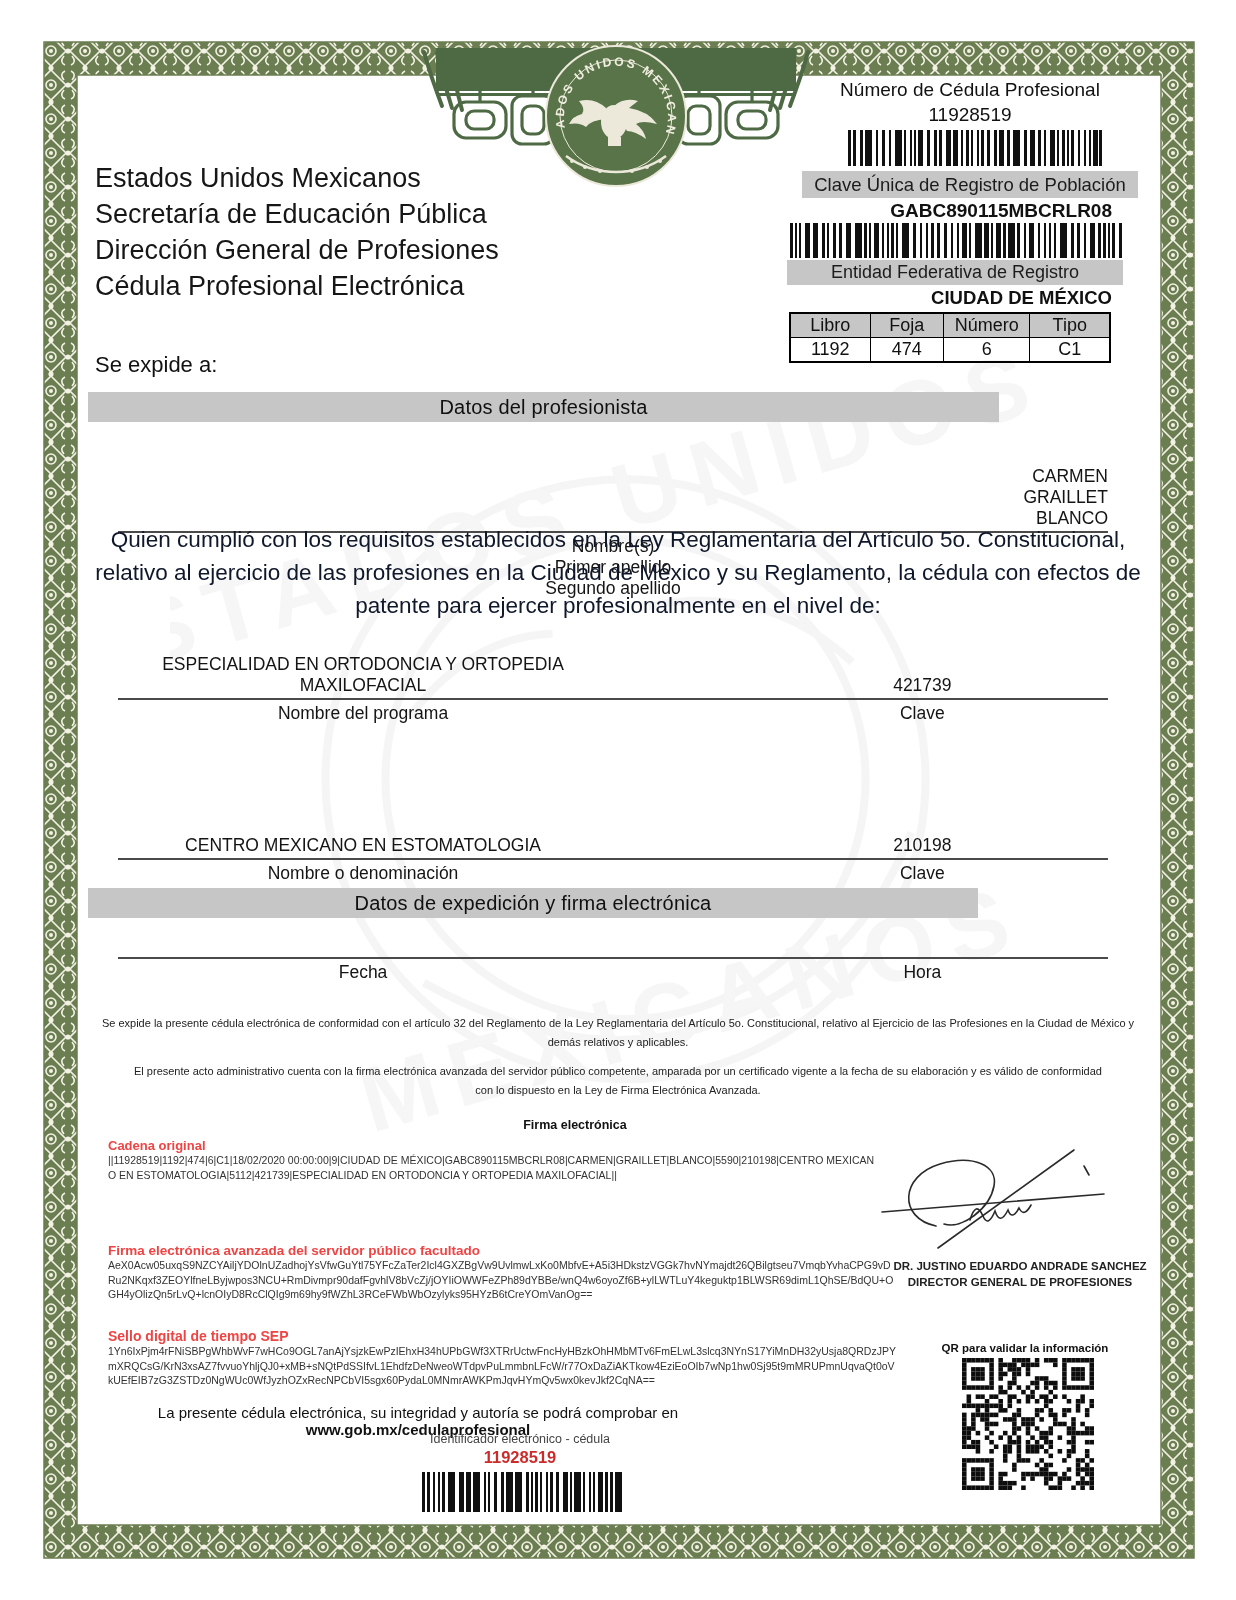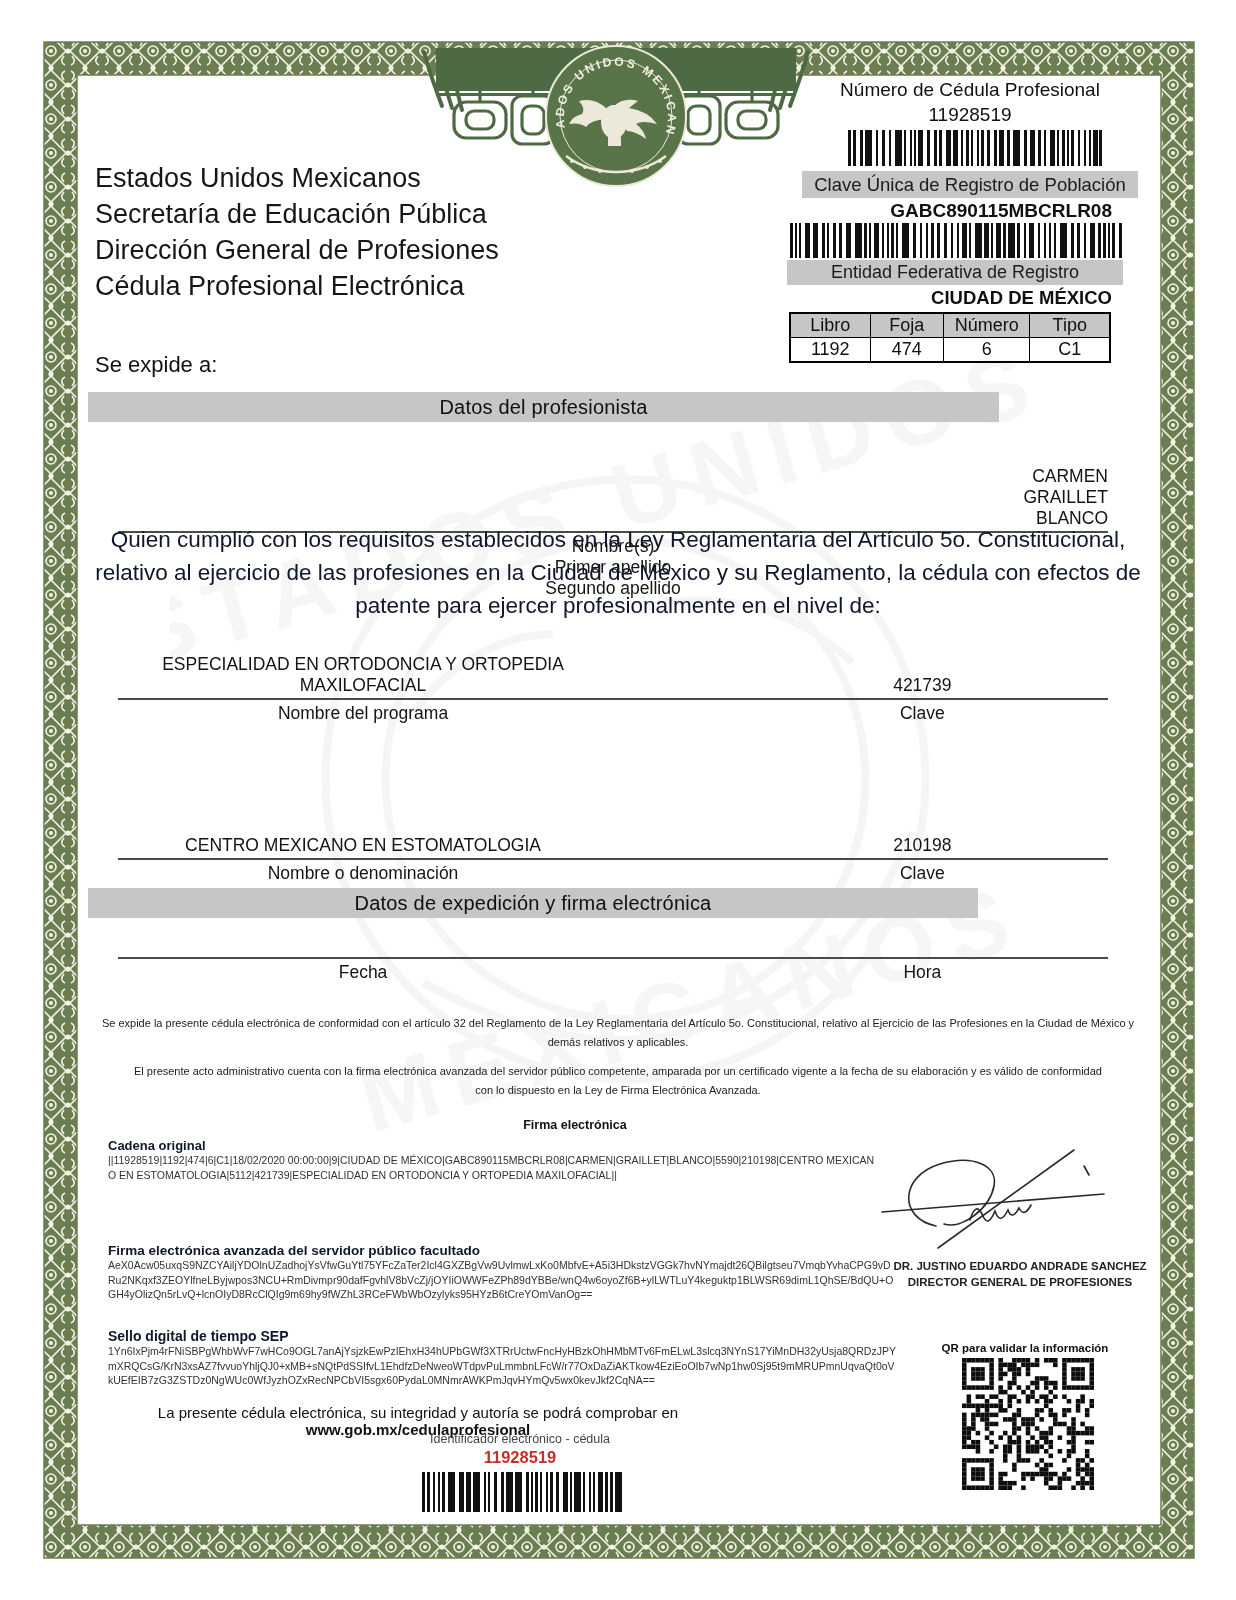--- a/index.html
+++ b/index.html
@@ -18,21 +18,21 @@
   .cols3>span{flex:1;text-align:center;}
   .vals.cols3{align-items:flex-end;min-height:22px;}
   .two{display:flex;}
   .two .colL{width:49.5%;display:flex;justify-content:center;align-items:flex-end;}
   .two .sp{width:13%;}
   .two .colR{width:37.5%;display:flex;justify-content:center;align-items:flex-end;}
   .two .colL .w2{max-width:420px;text-align:center;}
   .stmt{font-size:22.5px;line-height:33px;text-align:center;color:#0f172a;}
   .legal{font-size:11px;line-height:19px;text-align:center;color:#222;}
   .tiny{font-size:10.5px;line-height:14.5px;color:#333;word-break:break-all;}
-  .siglabel{font-size:13.5px;font-weight:bold;color:#0f172a;}
+  .siglabel{font-size:13.5px;font-weight:bold;color:#ef4444;}
   table.reg{border-collapse:collapse;width:100%;font-size:18px;}
   table.reg td{border:1px solid #000;text-align:center;padding:1px 0;height:21px;}
   table.reg{border:2px solid #000;padding-left:40px;}
   table.reg tr.h td{background:#c6c6c6;}
   .bar-svg rect{fill:#101010;}
   .wm{opacity:0.055;pointer-events:none;}
 </style>
 </head>
 <body>
 

